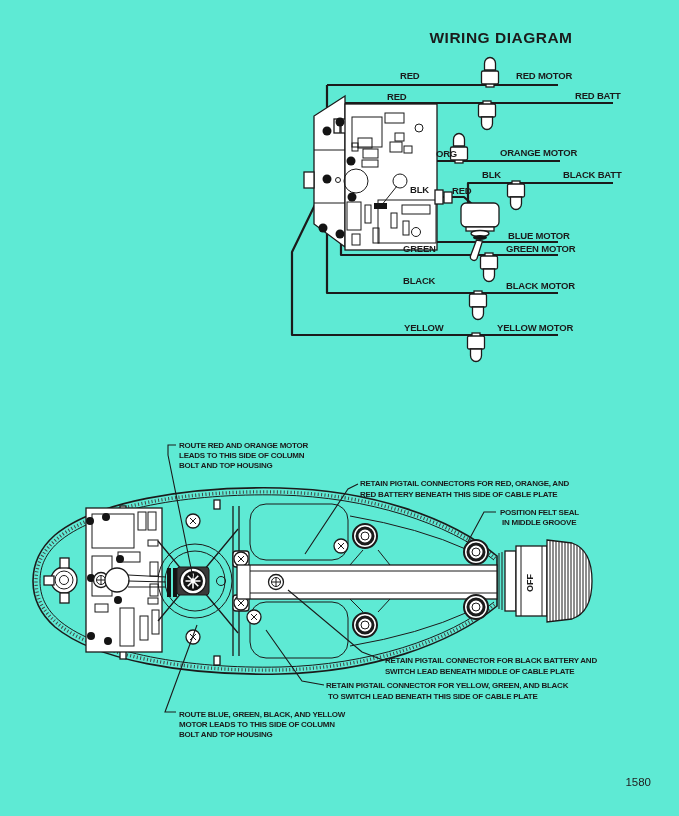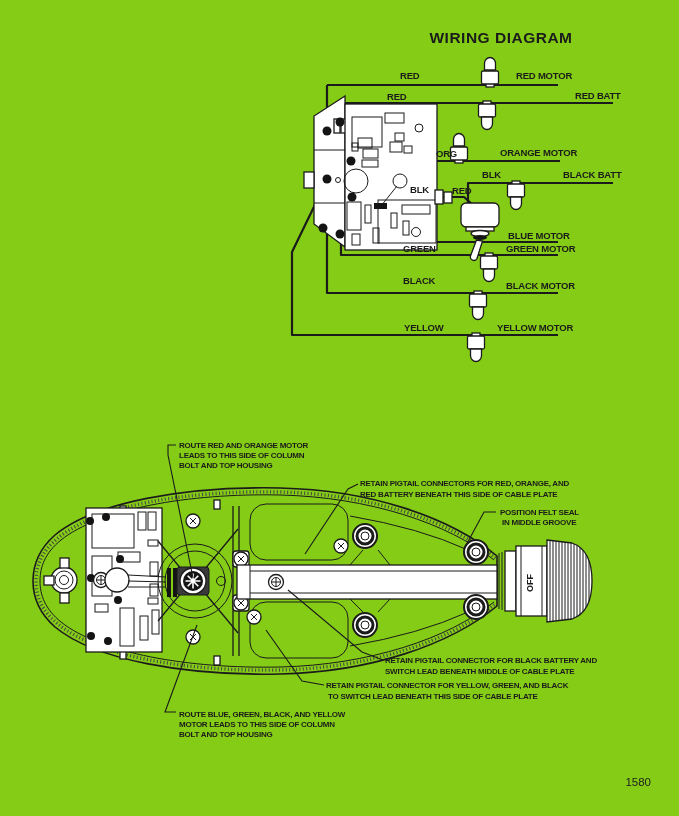--- a/index.html
+++ b/index.html
@@ -1,16 +1,16 @@
 <!DOCTYPE html>
 <html><head>
 <meta charset="utf-8">
 <style>
   html,body{margin:0;padding:0;background:#fff;}
-  .page{position:relative;width:679px;height:816px;background:#84cc16;overflow:hidden;
+  .page{position:relative;width:679px;height:816px;background:#5eead4;overflow:hidden;
         font-family:"Liberation Sans",sans-serif;}
   svg{position:absolute;left:0;top:0;}
   svg text{fill:#1b1b1b;}
   .title-txt{font:bold 15.5px "Liberation Sans",sans-serif;letter-spacing:.5px;}
   .lbl{font:bold 9.5px "Liberation Sans",sans-serif;letter-spacing:-.2px;}
   .callout{font:bold 8px "Liberation Sans",sans-serif;letter-spacing:-.25px;}
   .knob-txt{font:bold 9px "Liberation Sans",sans-serif;}
   .pageno{font:11.5px "Liberation Sans",sans-serif;fill:#222;}
   .w{stroke:#1b1b1b;stroke-width:2.2;fill:none;stroke-linejoin:round;}
   .t{stroke:#1b1b1b;stroke-width:1.3;fill:none;}

